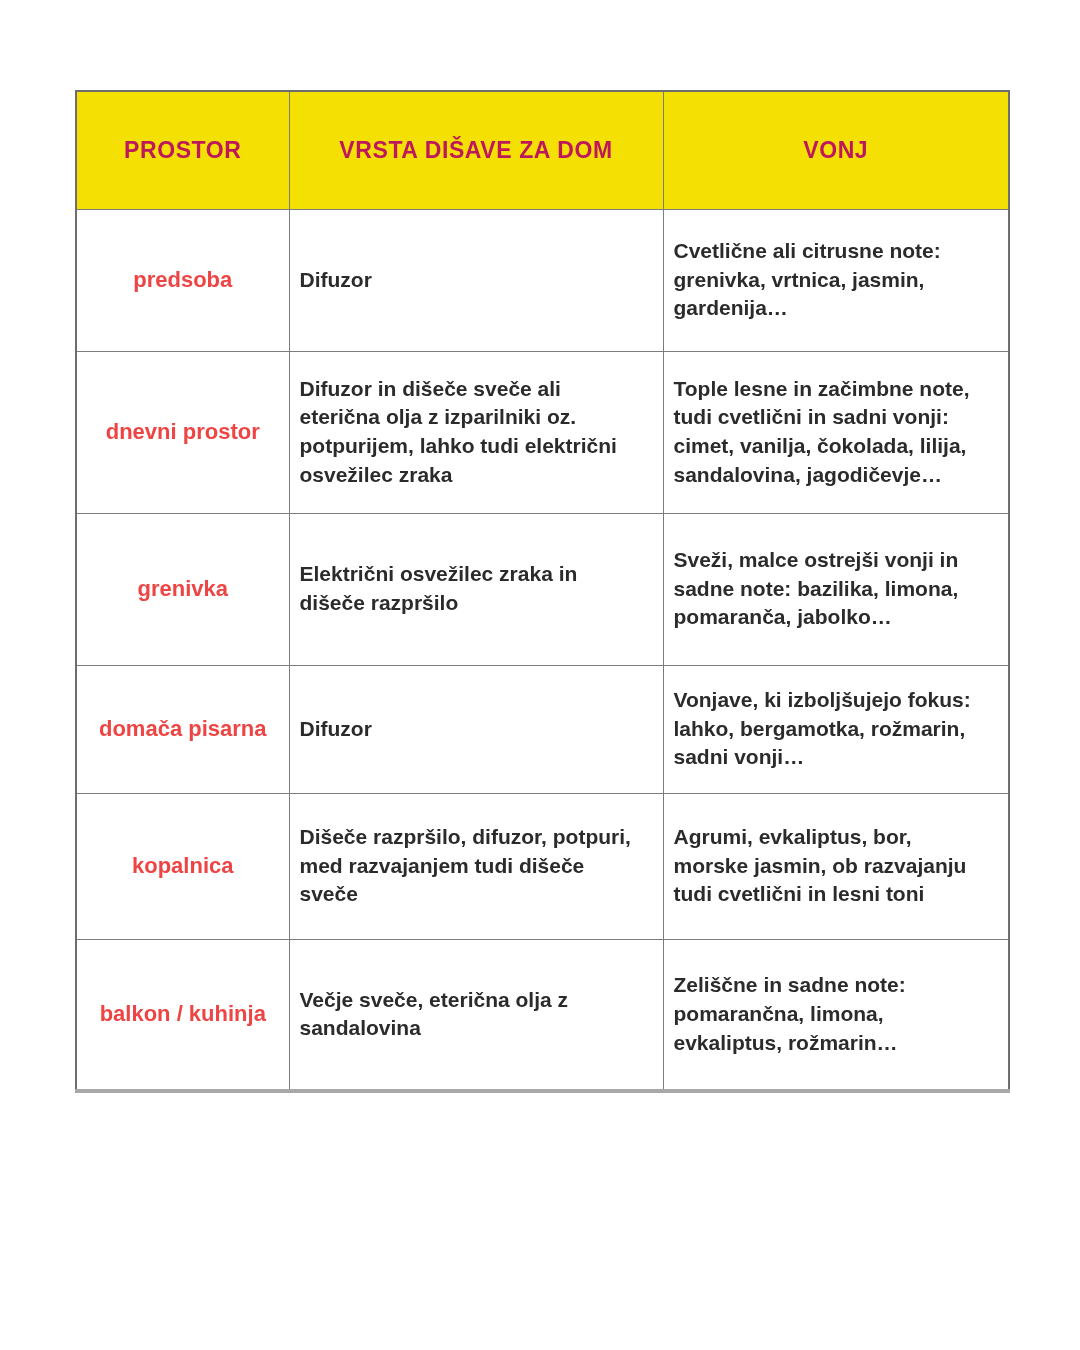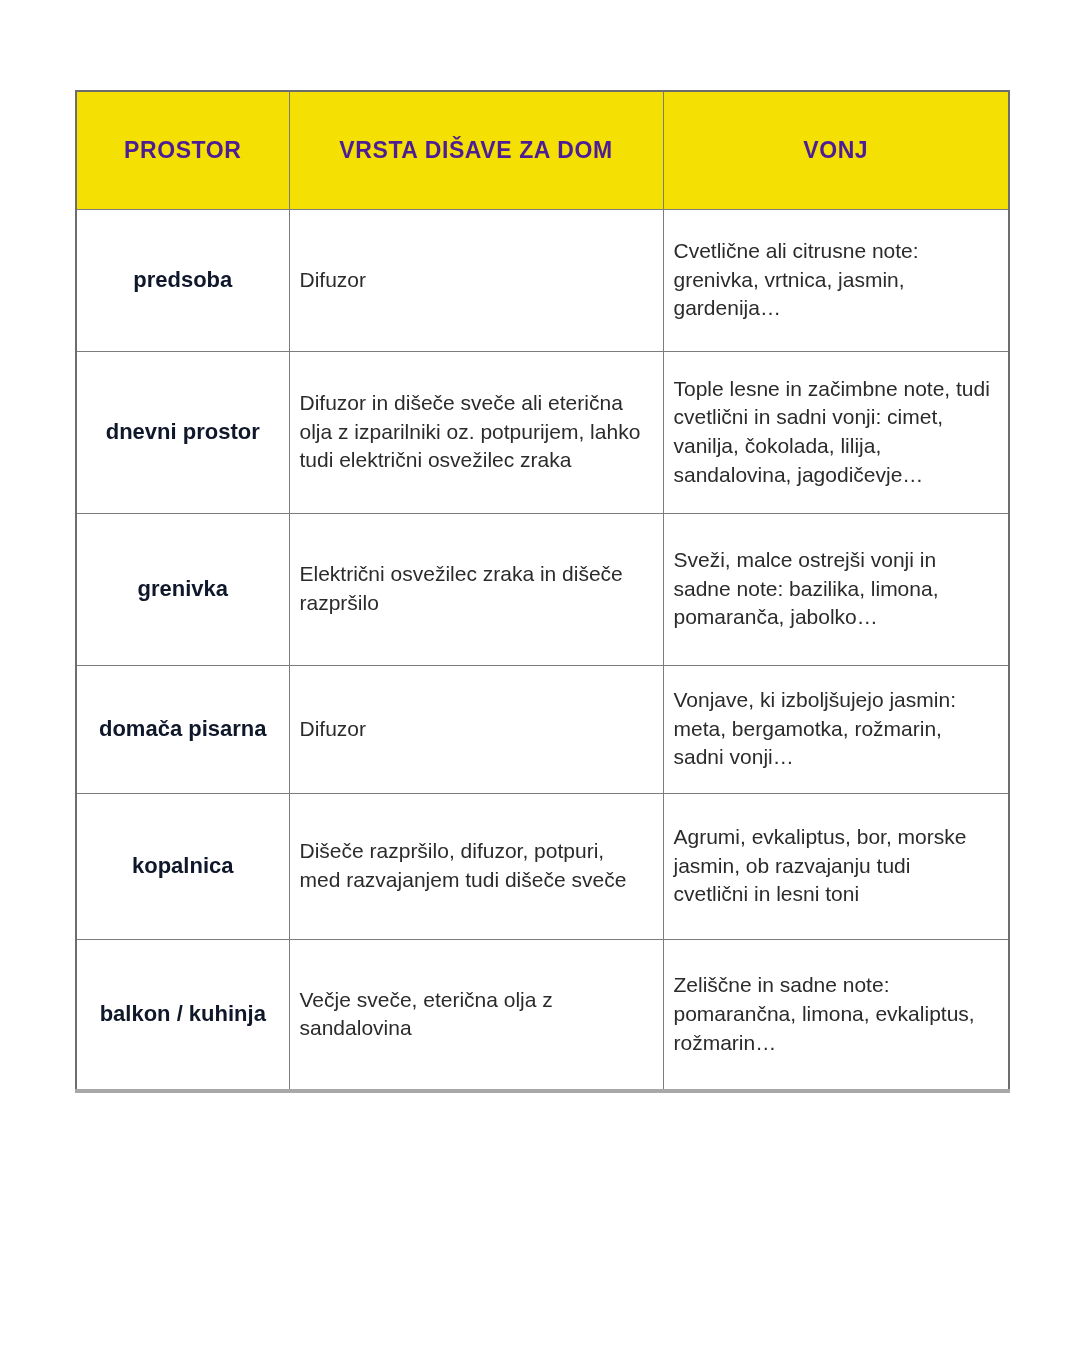--- a/index.html
+++ b/index.html
@@ -29,36 +29,37 @@
     border-bottom: 4px solid #a8a8a8;
   }
   col.c-room  { width: 213px; }
   col.c-type  { width: 374px; }
   col.c-notes { width: 346px; }
 
   th, td {
     border: 1px solid #7c7c7c;
     vertical-align: middle;
     box-sizing: border-box;
+    font-weight: bold;
   }
   thead tr { height: 118px; }
   th {
     background: #f5e003;
-    color: #4c1d95;
+    color: #be185d;
     font-size: 23px;
     font-weight: bold;
     letter-spacing: 0.6px;
     text-align: center;
     padding: 1px 6px;
   }
   td.room {
     text-align: center;
     font-weight: bold;
     font-size: 22px;
-    color: #0f172a;
+    color: #ef4444;
     padding: 4px 8px;
   }
   td.type, td.notes {
     font-size: 21px;
     line-height: 1.36;
     color: #2b2b2b;
     text-align: left;
     padding: 12px 18px 12px 10px;
   }
   tbody tr:nth-child(1) { height: 142px; }
@@ -98,21 +99,21 @@
         <td class="notes">Tople lesne in začimbne note, tudi cvetlični in sadni vonji: cimet, vanilja, čokolada, lilija, sandalovina, jagodičevje…</td>
       </tr>
       <tr>
         <td class="room">grenivka</td>
         <td class="type">Električni osvežilec zraka in dišeče razpršilo</td>
         <td class="notes">Sveži, malce ostrejši vonji in sadne note: bazilika, limona, pomaranča, jabolko…</td>
       </tr>
       <tr>
         <td class="room">domača pisarna</td>
         <td class="type">Difuzor</td>
-        <td class="notes">Vonjave, ki izboljšujejo jasmin: meta, bergamotka, rožmarin, sadni vonji…</td>
+        <td class="notes">Vonjave, ki izboljšujejo fokus: lahko, bergamotka, rožmarin, sadni vonji…</td>
       </tr>
       <tr>
         <td class="room">kopalnica</td>
         <td class="type">Dišeče razpršilo, difuzor, potpuri, med razvajanjem tudi dišeče sveče</td>
         <td class="notes">Agrumi, evkaliptus, bor, morske jasmin, ob razvajanju tudi cvetlični in lesni toni</td>
       </tr>
       <tr>
         <td class="room">balkon / kuhinja</td>
         <td class="type">Večje sveče, eterična olja z sandalovina</td>
         <td class="notes">Zeliščne in sadne note: pomarančna, limona, evkaliptus, rožmarin…</td>

